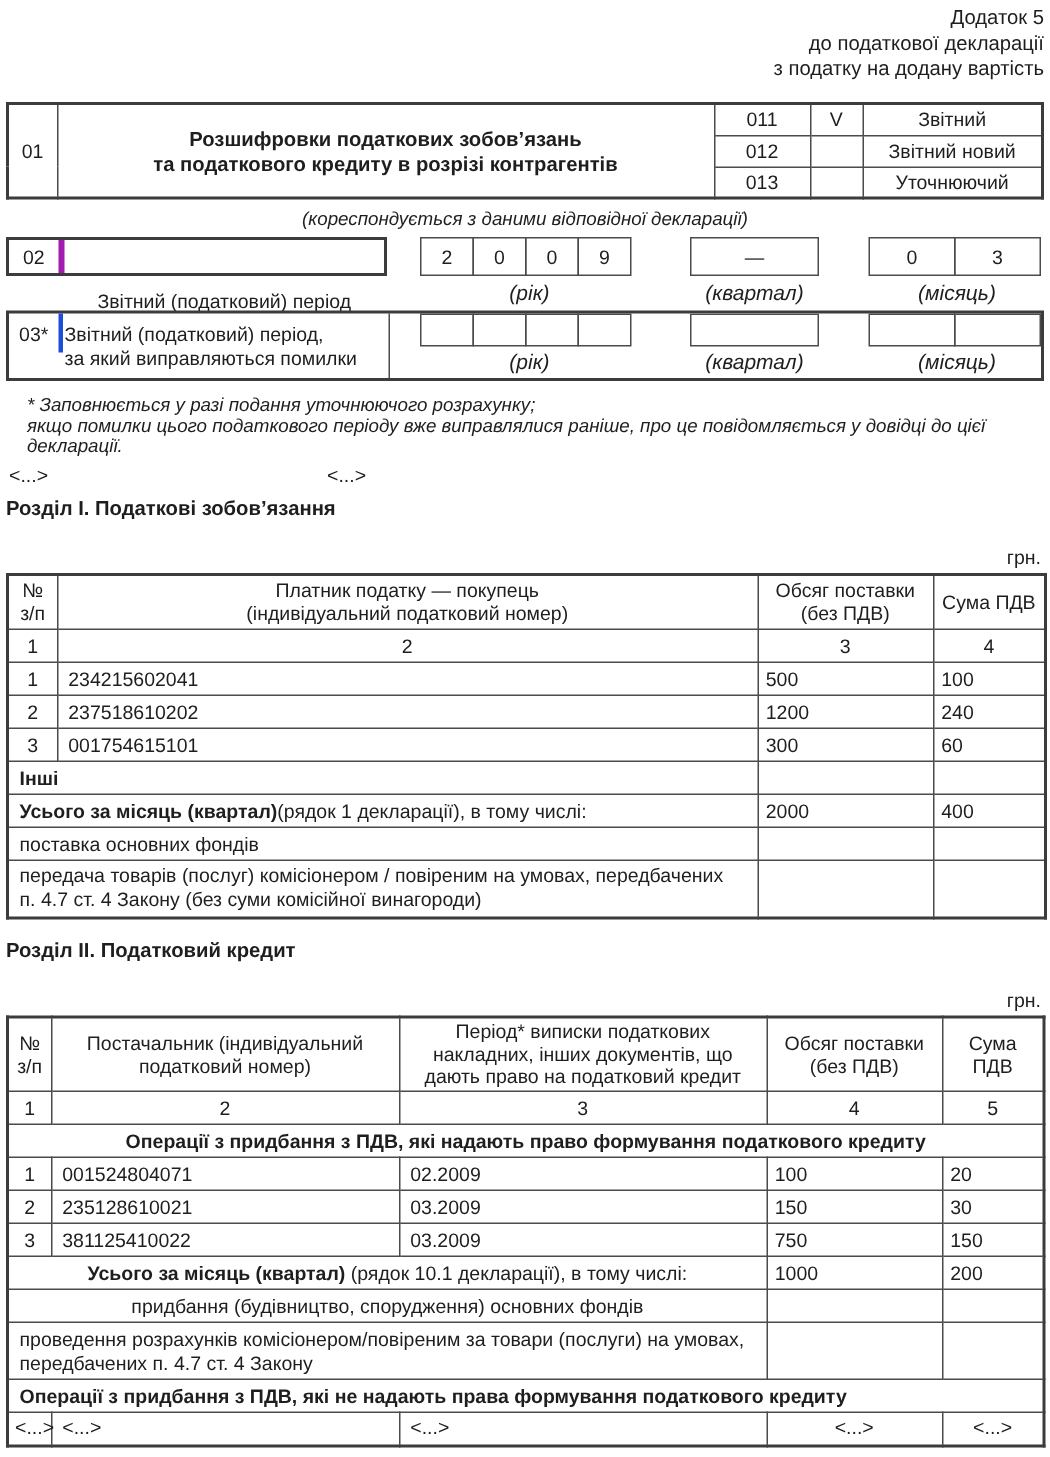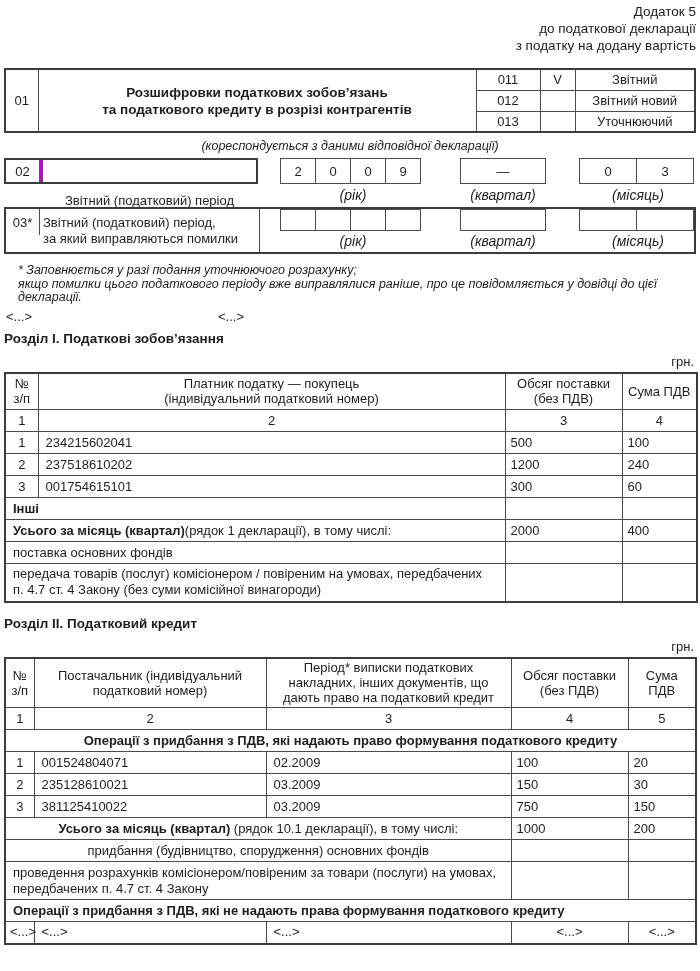--- a/index.html
+++ b/index.html
@@ -46,41 +46,41 @@
   .boxA .code{width:33px;border-right:4px solid #a21caf;display:flex;align-items:center;justify-content:center;}
   .boxA .lab{flex:1;display:flex;align-items:center;justify-content:center;margin-top:40px;}
   .digits{position:absolute;top:0;display:flex;}
   .digits .d{width:36px;height:26px;margin-left:-1px;display:flex;align-items:center;justify-content:center;
              border:1px solid #4b4b4b;box-sizing:border-box;}
   .qbox{position:absolute;top:0;width:86px;height:26px;}
   .months .d{width:58px;}
   .flabel{position:absolute;width:144px;text-align:center;font-size:14px;font-style:italic;top:29px;}
 
   .row03{position:relative;height:47px;border:2px solid #3c3c3c;box-sizing:border-box;margin-top:3px;}
-  .row03 .code{position:absolute;left:0;top:0;bottom:17px;width:33px;border-right:1px solid #1d4ed8;
+  .row03 .code{position:absolute;left:0;top:0;bottom:17px;width:33px;border-right:3px solid #1d4ed8;
                display:flex;align-items:center;justify-content:center;}
   .row03 .lab{position:absolute;left:33px;top:0;bottom:0;width:221px;border-right:1px solid #4b4b4b;
               display:flex;align-items:center;padding-left:4px;line-height:16px;box-sizing:border-box;}
   .row03 .digits .d,.row03 .qbox{height:22px;}
   .row03 .flabel{top:auto;bottom:3px;}
 
   .note{margin:10px 0 0 14px;font-size:12.5px;font-style:italic;line-height:13.5px;}
 
   .t04{width:692px;margin-top:9px;}
   .t04 td{height:23px;}
   .t04 .code{width:33px;text-align:center;}
   .t04 .lab{width:181px;text-align:center;}
   .t04 .val{padding-left:8px;}
 
   .ellipsis-row{position:relative;height:18px;margin-top:4px;}
   .ellipsis-row .e1{position:absolute;left:2px;}
   .ellipsis-row .e2{position:absolute;left:214px;}
 
   .section-title{font-weight:bold;font-size:13.5px;margin-top:4px;}
-  .currency{text-align:right;padding-right:2px;margin-top:8px;margin-bottom:3px;}
+  .currency{text-align:right;padding-right:2px;margin-top:18px;margin-bottom:3px;}
 
   
   .datatable{width:692px;}
   .datatable td{line-height:16px;}
   .datatable .hdr{text-align:center;line-height:15px;}
   .datatable .cnum{height:22px;text-align:center;}
   .datatable .cn{text-align:center;}
   .datatable .num{padding-left:5px;}
   .datatable .name{padding-left:7px;}
   .t1 .c1{width:33px;} .t1 .c2{width:467px;} .t1 .c3{width:117px;} .t1 .c4{width:75px;}

